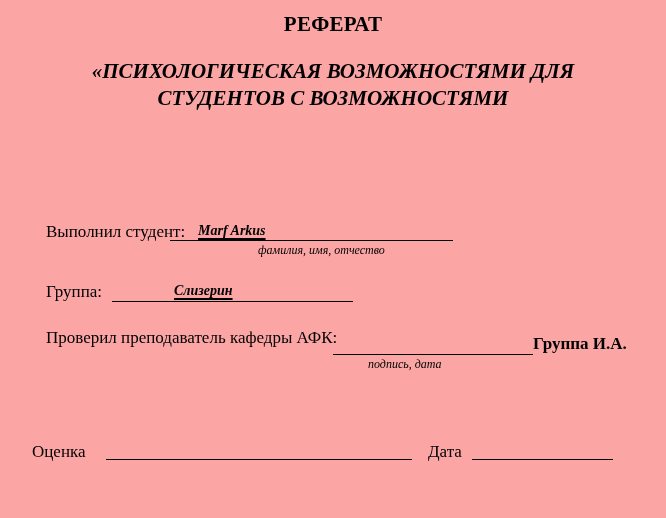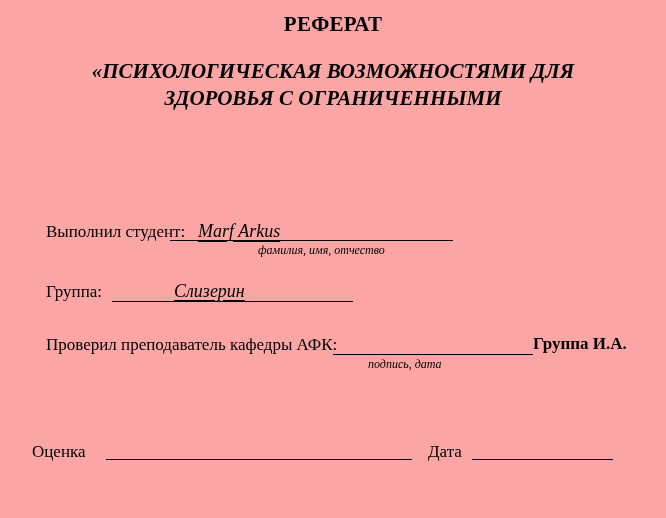--- a/index.html
+++ b/index.html
@@ -31,23 +31,23 @@
     line-height: 27px;
   }
   .lbl {
     position: absolute;
     font-size: 17px;
     line-height: 18px;
     white-space: nowrap;
   }
   .val {
     position: absolute;
-    font-size: 18px;
+    font-size: 14px;
     line-height: 18px;
-    font-weight: normal;
+    font-weight: bold;
     font-style: italic;
     white-space: nowrap;
     text-decoration: underline;
     text-decoration-thickness: 2px;
     text-underline-offset: 3px;
   }
   .name {
     position: absolute;
     font-size: 17px;
     line-height: 18px;
@@ -69,33 +69,33 @@
 </style>
 </head>
 <body>
 
 <div class="page">
 
   <div class="heading">РЕФЕРАТ</div>
 
   <div class="topic">
     <div>«ПСИХОЛОГИЧЕСКАЯ ВОЗМОЖНОСТЯМИ ДЛЯ</div>
-    <div>ЗДОРОВЬЯ С ОГРАНИЧЕННЫМИ</div>
+    <div>СТУДЕНТОВ С ВОЗМОЖНОСТЯМИ</div>
   </div>
 
   <div class="lbl" style="left:46px; top:223px;">Выполнил студент:</div>
   <div class="line" style="left:170px; top:240px; width:283px;"></div>
   <div class="val" style="left:198px; top:222px;">Marf Arkus</div>
   <div class="hint" style="left:258px; top:243px;">фамилия, имя, отчество</div>
 
   <div class="lbl" style="left:46px; top:283px;">Группа:</div>
   <div class="line" style="left:112px; top:301px; width:241px;"></div>
   <div class="val" style="left:174px; top:282px;">Слизерин</div>
 
-  <div class="lbl" style="left:46px; top:336px;">Проверил преподаватель кафедры АФК:</div>
+  <div class="lbl" style="left:46px; top:329px;">Проверил преподаватель кафедры АФК:</div>
   <div class="line" style="left:333px; top:354px; width:200px;"></div>
   <div class="name" style="left:533px; top:335px;">Группа И.А.</div>
   <div class="hint" style="left:368px; top:357px;">подпись, дата</div>
 
   <div class="lbl" style="left:32px; top:443px;">Оценка</div>
   <div class="line" style="left:106px; top:459px; width:306px;"></div>
   <div class="lbl" style="left:428px; top:443px;">Дата</div>
   <div class="line" style="left:472px; top:459px; width:141px;"></div>
 
 </div>

